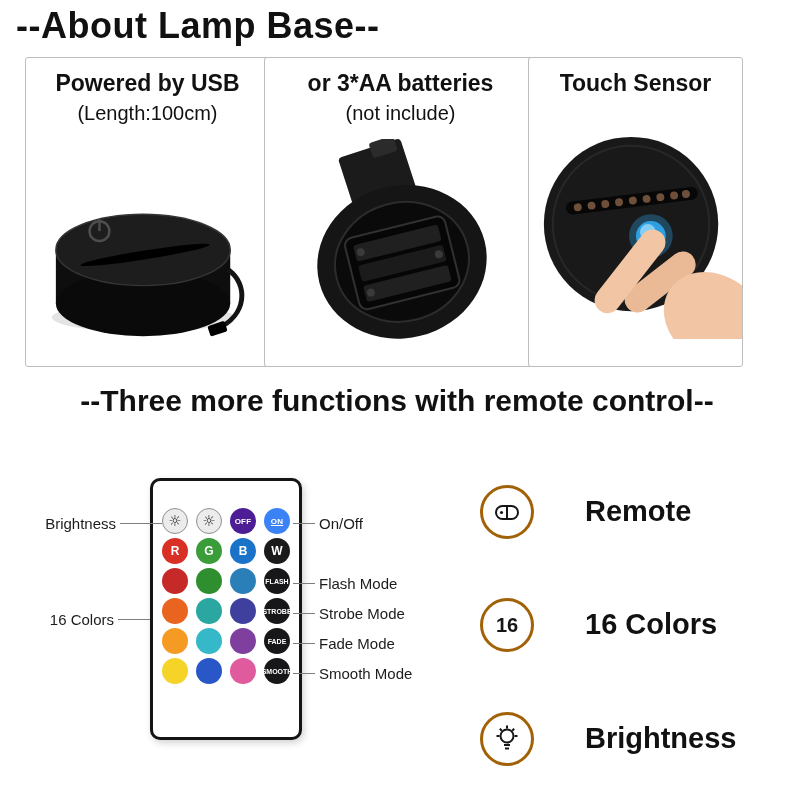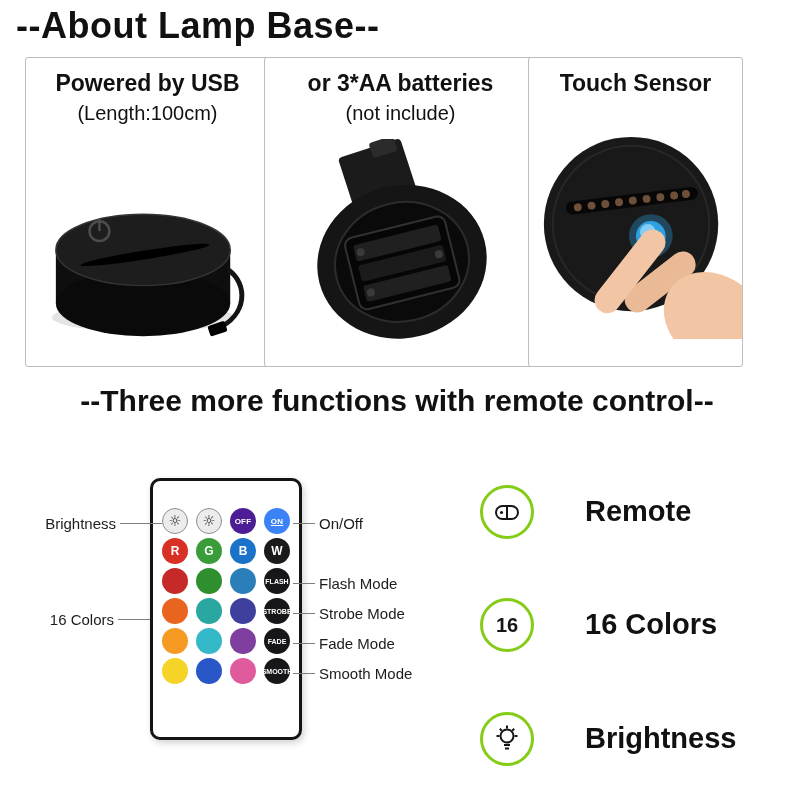--- a/index.html
+++ b/index.html
@@ -23,21 +23,21 @@
   .rbtn{width:26px;height:26px;border-radius:50%;display:flex;align-items:center;
         justify-content:center;color:#fff;font-weight:700;box-sizing:border-box;}
   .rbtn.bright{background:#ececec;border:1px solid #8f8f8f;color:#222;font-size:15px;
                font-family:"DejaVu Sans",sans-serif;line-height:1;}
   .rbtn.onoff{font-size:8px;letter-spacing:.2px;}
   .rbtn.letter{font-size:12px;}
   .rbtn.mode{background:#17171a;font-size:7px;letter-spacing:0;}
   .ann-label{position:absolute;font-size:15px;color:#1c1c1c;white-space:nowrap;}
   .r-align{text-align:right;}
   .ann-line{position:absolute;height:1px;background:#7d7d7d;}
-  .feature-circle{position:absolute;left:480px;width:54px;height:54px;border:3px solid #84cc16;
+  .feature-circle{position:absolute;left:480px;width:54px;height:54px;border:3px solid #a16207;
                   border-radius:50%;box-sizing:border-box;display:flex;align-items:center;
                   justify-content:center;background:#fff;}
   .badge16{font-size:20px;font-weight:700;color:#161616;}
   .feature-label{position:absolute;left:572px;font-size:29px;font-weight:600;color:#111;margin-left:13px;}
 </style>
 </head>
 <body>
 
 <div class="stage">
 

